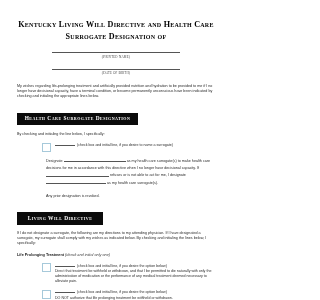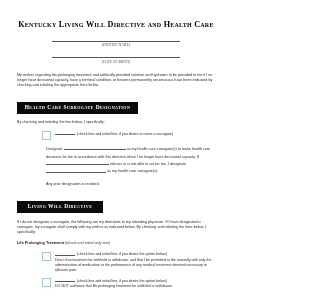--- a/index.html
+++ b/index.html
@@ -170,20 +170,21 @@
   .sub-head i { font-style: italic; color: #3a3a3a; }
 </style>
 </head>
 <body>
 
 <div class="page">
   <div class="inner">
 
     <div class="doc-title">
       <span>Kentucky Living Will Directive and Health Care</span>
+      <span class="line2">Surrogate Designation of</span>
     </div>
 
     <div class="field-block">
       <div class="field-rule"></div>
       <div class="field-caption">(Printed Name)</div>
     </div>
 
     <div class="field-block">
       <div class="field-rule"></div>
       <div class="field-caption">(Date of Birth)</div>

